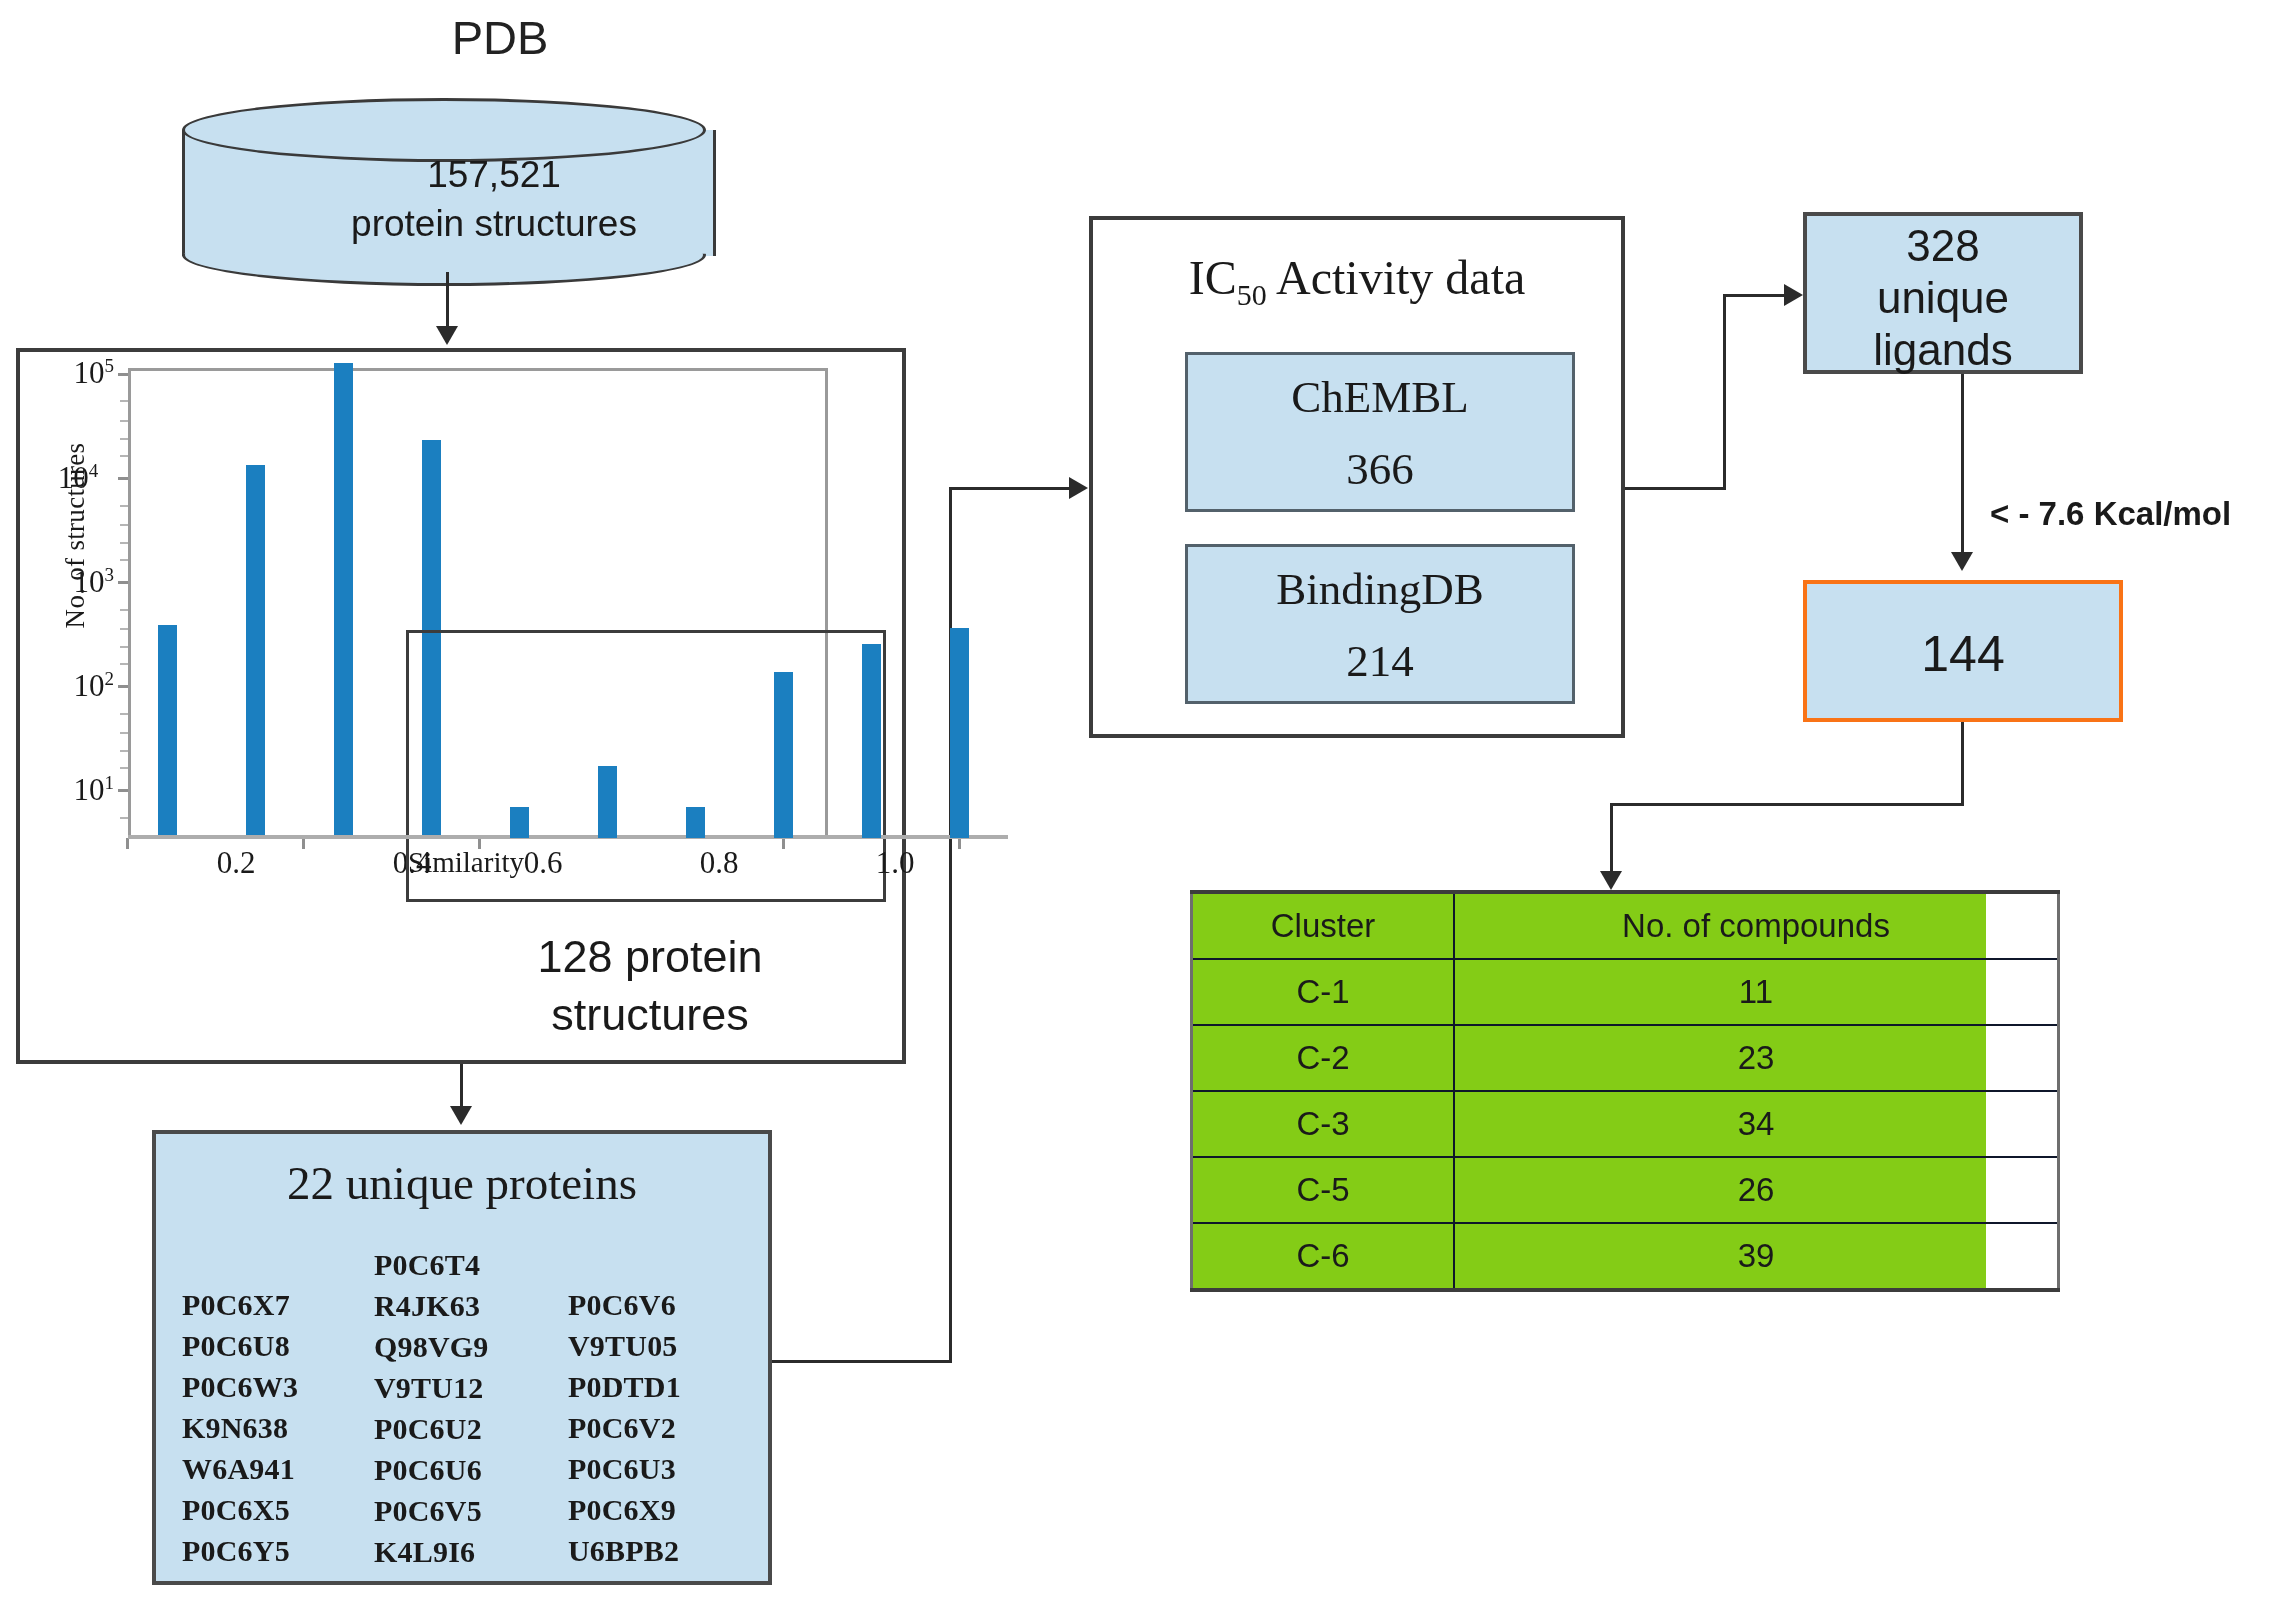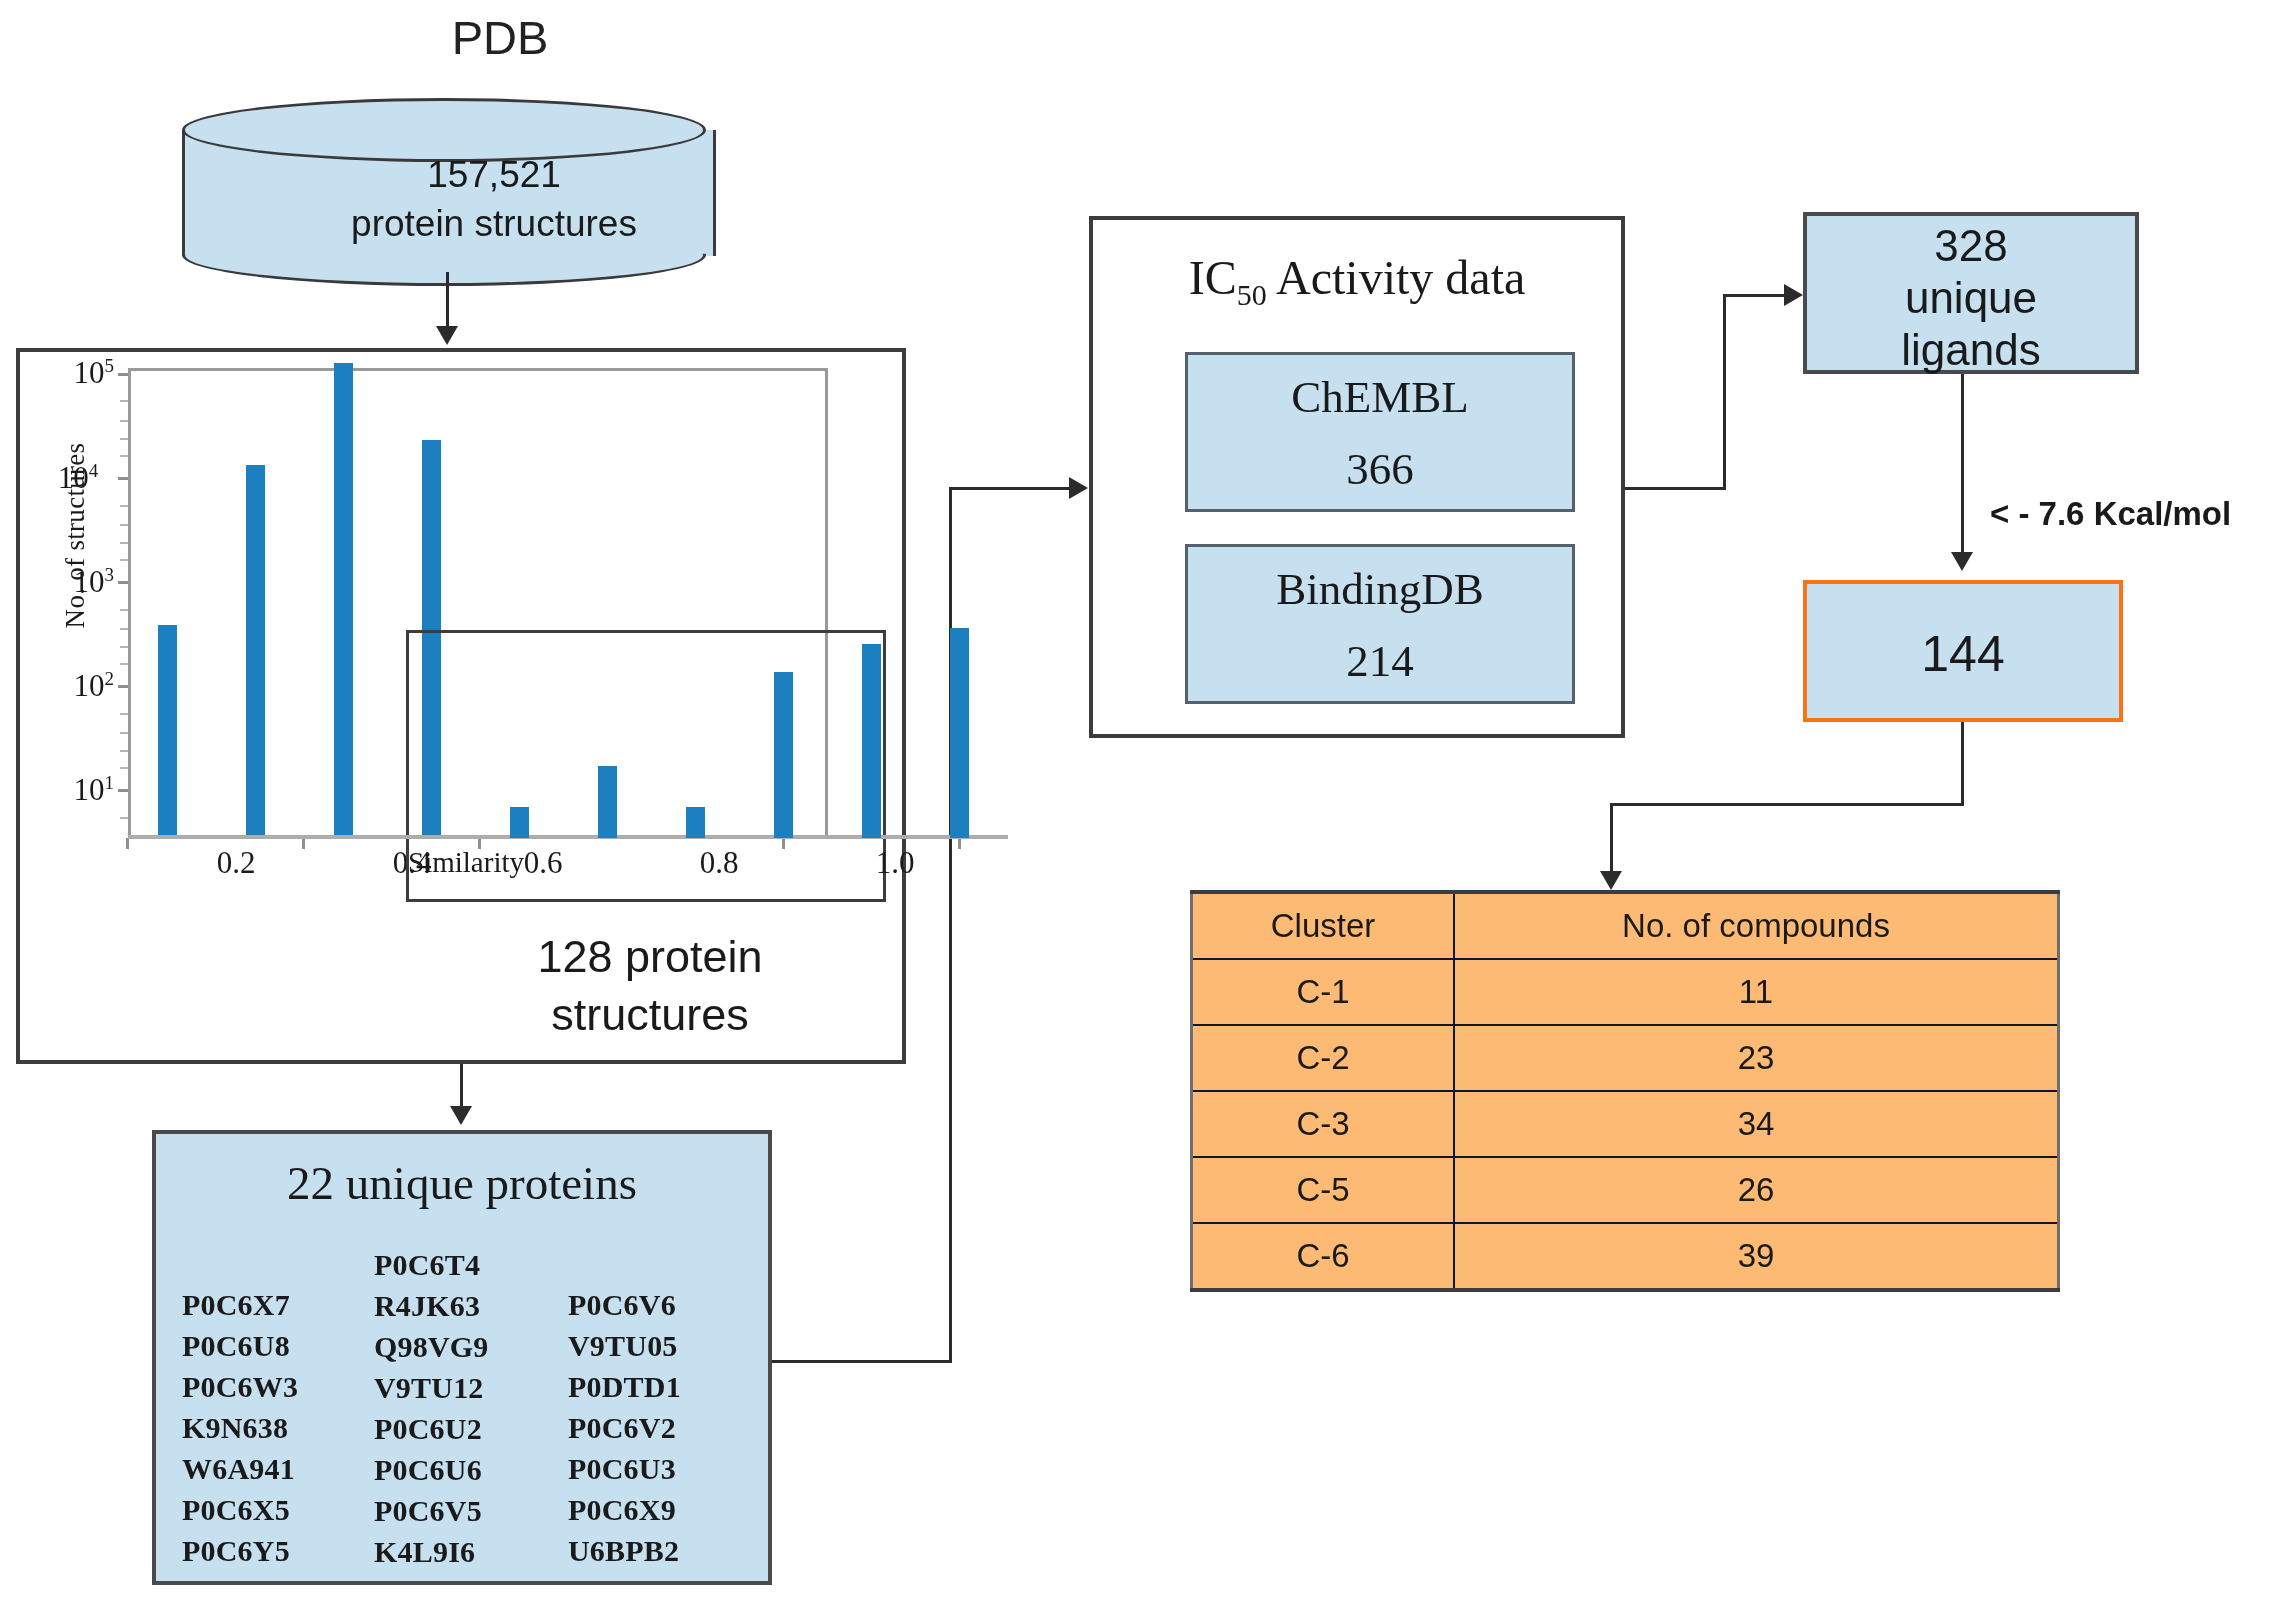--- a/index.html
+++ b/index.html
@@ -186,21 +186,21 @@
     font-family: "Liberation Serif", serif;
     font-size: 45px;
     line-height: 72px;
     padding-top: 6px;
   }
   #db-chembl { top: 132px; }
   #db-bindingdb { top: 324px; }
 
   
   #ligands-box {
-    left: 1803px; top: 212px; width: 336px; height: 162px;
+    left: 1803px; top: 212px; width: 280px; height: 162px;
     background: #c7e0f0;
     border: 4px solid #4a4a4a;
     box-sizing: border-box;
     text-align: center;
     font-size: 44px;
     line-height: 52px;
     padding-top: 4px;
   }
   #energy-label {
     left: 1990px; top: 495px; width: 320px;
@@ -212,23 +212,23 @@
     background: #c7e0f0;
     border: 4px solid #f97316;
     box-sizing: border-box;
     text-align: center;
     font-size: 50px;
     line-height: 140px;
   }
 
   
   #cluster-table {
-    left: 1190px; top: 890px; width: 870px;
+    left: 1190px; top: 890px; width: 796px;
     border-collapse: collapse;
-    background: #fdba74;
+    background: #84cc16;
   }
   #cluster-table table { border-collapse: collapse; width: 870px; }
   #cluster-table th, #cluster-table td {
     border: 2px solid #0f172a;
     font-size: 33px;
     padding: 13px 0;
     text-align: center;
     font-weight: normal;
   }
   #cluster-table thead th { border-top: 4px solid #3c3c3c; }

